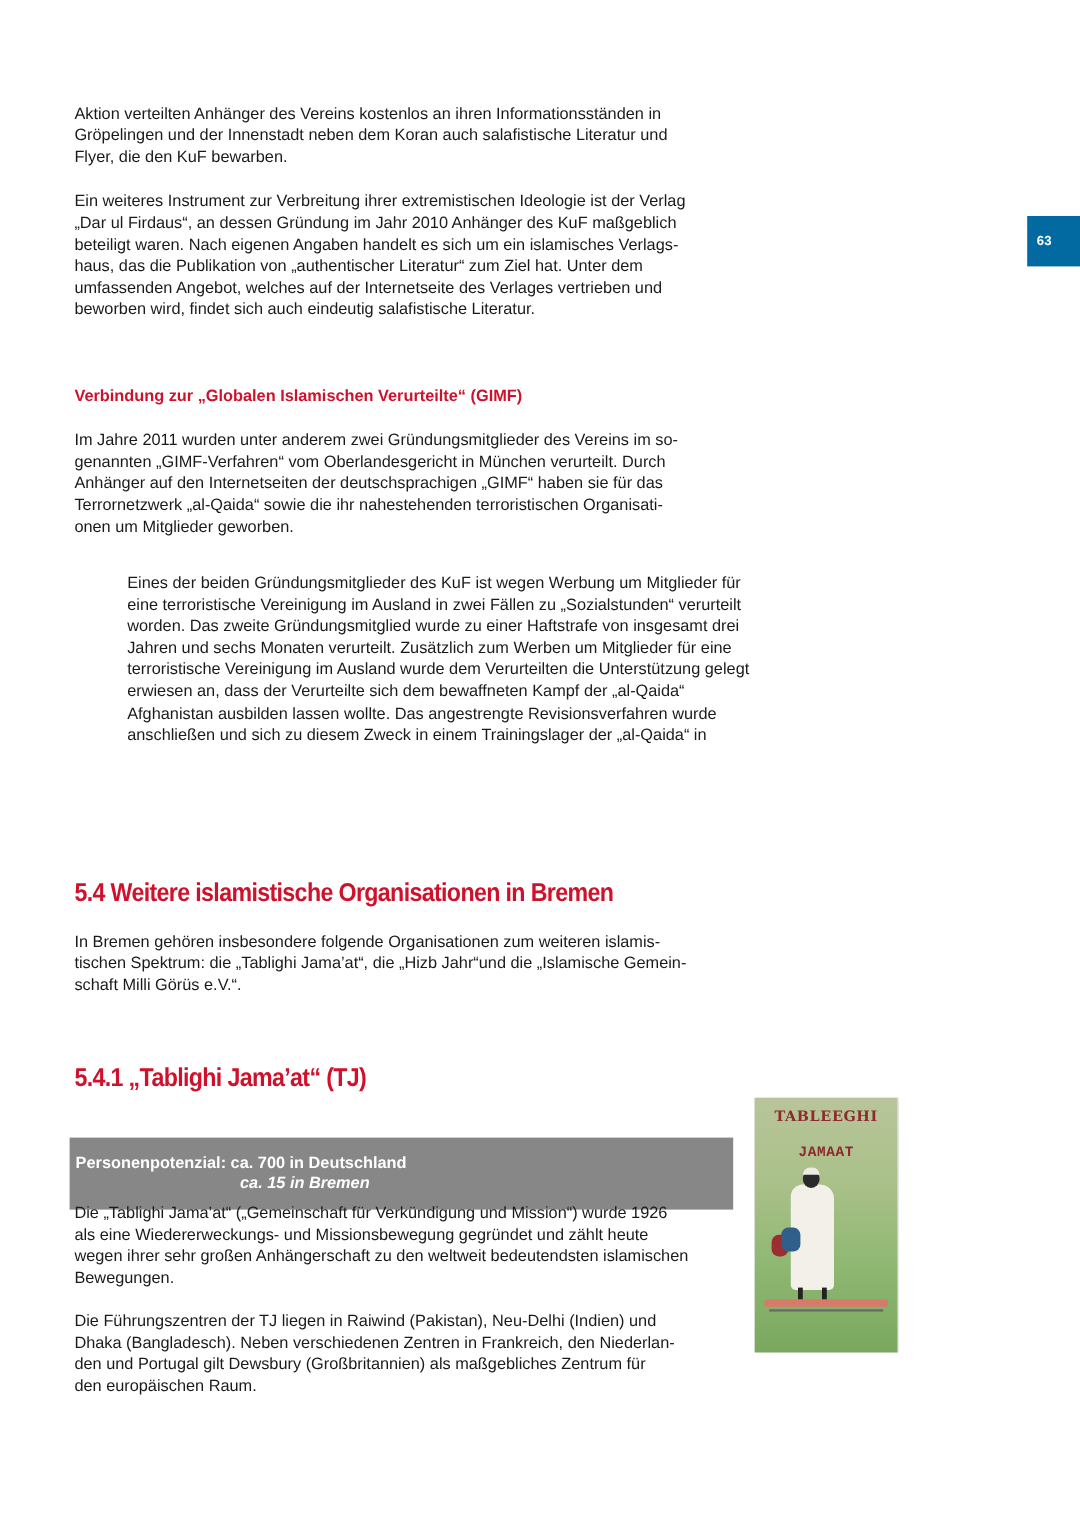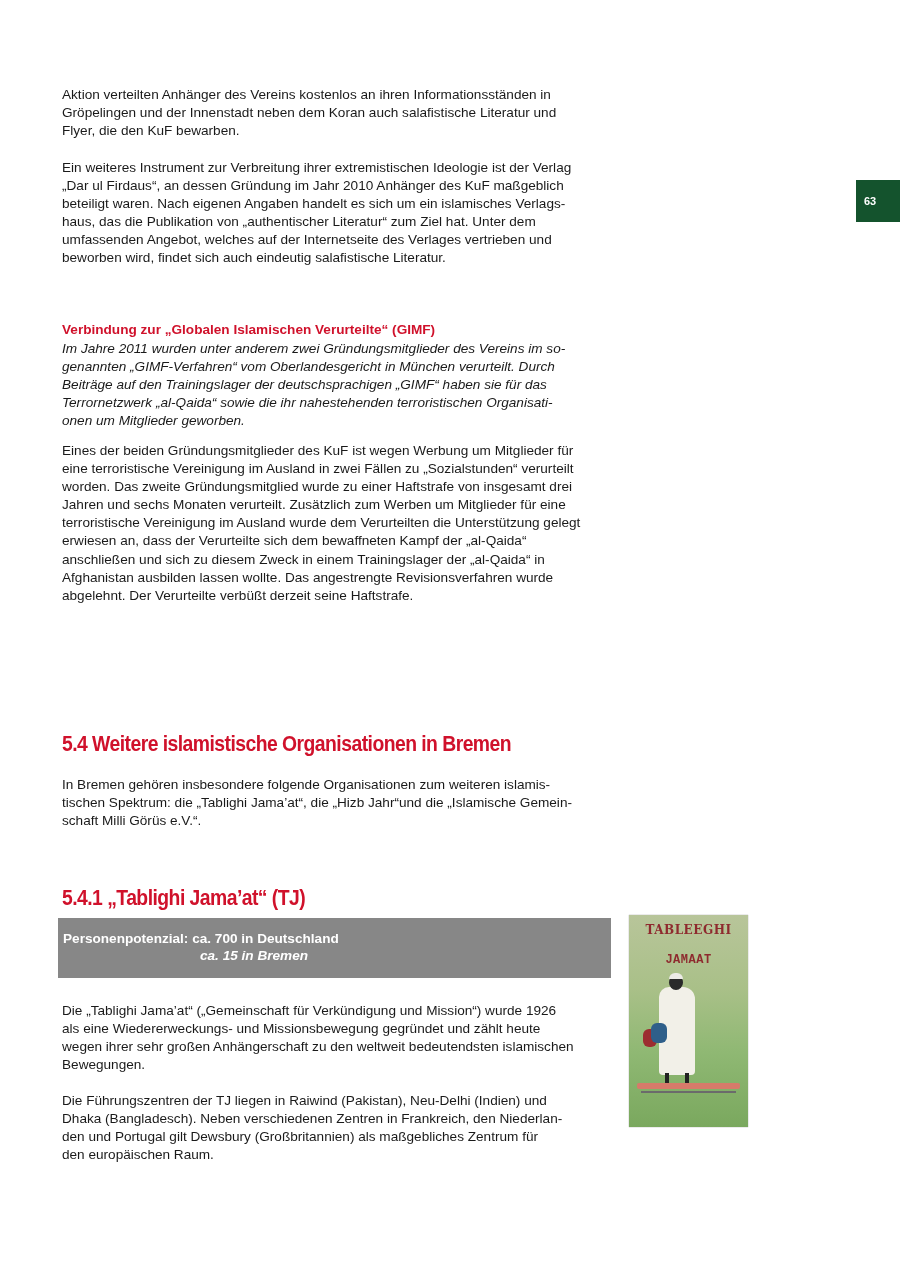--- a/index.html
+++ b/index.html
@@ -47,34 +47,34 @@
       letter-spacing: -0.6px;
       transform: scaleX(0.9);
       transform-origin: left center;
     }
     .page-tab {
       position: absolute;
       left: 856px;
       top: 180px;
       width: 44px;
       height: 42px;
-      background: #14532d;
+      background: #0369a1;
       color: #ffffff;
       font-size: 11px;
       font-weight: bold;
     }
     .page-tab span {
       position: absolute;
       left: 8px;
       top: 15px;
     }
     .info-box {
       position: absolute;
       left: 58px;
-      top: 918px;
+      top: 948px;
       width: 553px;
       height: 60px;
       background: #878787;
       color: #ffffff;
       font-size: 13.6px;
       font-weight: bold;
       line-height: 17.5px;
     }
     .info-box .row1 {
       position: absolute;
@@ -204,38 +204,37 @@
     <span class="line">Ein weiteres Instrument zur Verbreitung ihrer extremistischen Ideologie ist der Verlag</span>
     <span class="line">„Dar ul Firdaus“, an dessen Gründung im Jahr 2010 Anhänger des KuF maßgeblich</span>
     <span class="line">beteiligt waren. Nach eigenen Angaben handelt es sich um ein islamisches Verlags-</span>
     <span class="line">haus, das die Publikation von „authentischer Literatur“ zum Ziel hat. Unter dem</span>
     <span class="line">umfassenden Angebot, welches auf der Internetseite des Verlages vertrieben und</span>
     <span class="line">beworben wird, findet sich auch eindeutig salafistische Literatur.</span>
   </div>
 
   <div class="subhead" style="top:322px;">Verbindung zur „Globalen Islamischen Verurteilte“ (GIMF)</div>
 
-  <div class="block" style="top:340px;font-style:italic;">
+  <div class="block" style="top:358px;">
     <span class="line">Im Jahre 2011 wurden unter anderem zwei Gründungsmitglieder des Vereins im so-</span>
     <span class="line">genannten „GIMF-Verfahren“ vom Oberlandesgericht in München verurteilt. Durch</span>
-    <span class="line">Beiträge auf den Trainingslager der deutschsprachigen „GIMF“ haben sie für das</span>
+    <span class="line">Anhänger auf den Internetseiten der deutschsprachigen „GIMF“ haben sie für das</span>
     <span class="line">Terrornetzwerk „al-Qaida“ sowie die ihr nahestehenden terroristischen Organisati-</span>
     <span class="line">onen um Mitglieder geworben.</span>
   </div>
 
-  <div class="block" style="top:442px;">
+  <div class="block" style="top:477px;margin-left:44px;">
     <span class="line">Eines der beiden Gründungsmitglieder des KuF ist wegen Werbung um Mitglieder für</span>
     <span class="line">eine terroristische Vereinigung im Ausland in zwei Fällen zu „Sozialstunden“ verurteilt</span>
     <span class="line">worden. Das zweite Gründungsmitglied wurde zu einer Haftstrafe von insgesamt drei</span>
     <span class="line">Jahren und sechs Monaten verurteilt. Zusätzlich zum Werben um Mitglieder für eine</span>
     <span class="line">terroristische Vereinigung im Ausland wurde dem Verurteilten die Unterstützung gelegt</span>
     <span class="line">erwiesen an, dass der Verurteilte sich dem bewaffneten Kampf der „al-Qaida“</span>
+    <span class="line">Afghanistan ausbilden lassen wollte. Das angestrengte Revisionsverfahren wurde</span>
     <span class="line">anschließen und sich zu diesem Zweck in einem Trainingslager der „al-Qaida“ in</span>
-    <span class="line">Afghanistan ausbilden lassen wollte. Das angestrengte Revisionsverfahren wurde</span>
-    <span class="line">abgelehnt. Der Verurteilte verbüßt derzeit seine Haftstrafe.</span>
   </div>
 
   <div class="h2" style="top:732px;">5.4 Weitere islamistische Organisationen in Bremen</div>
 
   <div class="block" style="top:776px;">
     <span class="line">In Bremen gehören insbesondere folgende Organisationen zum weiteren islamis-</span>
     <span class="line">tischen Spektrum: die „Tablighi Jama’at“, die „Hizb Jahr“und die „Islamische Gemein-</span>
     <span class="line">schaft Milli Görüs e.V.“.</span>
   </div>
 

